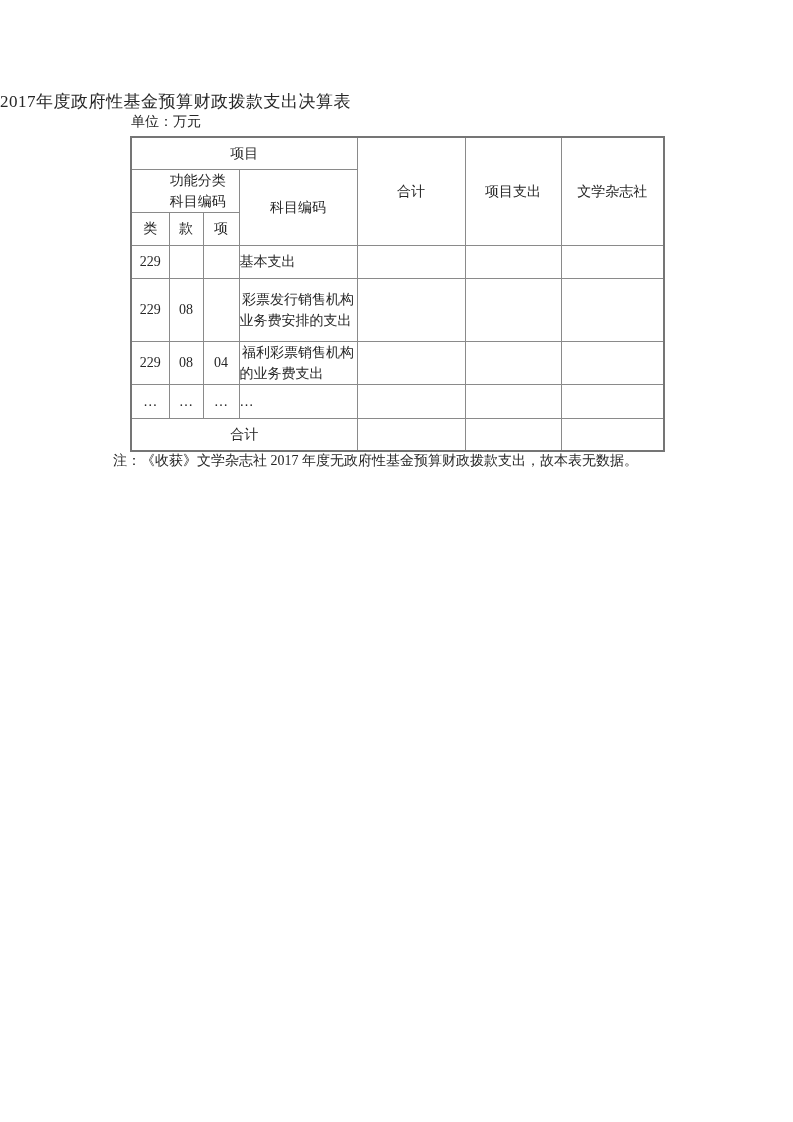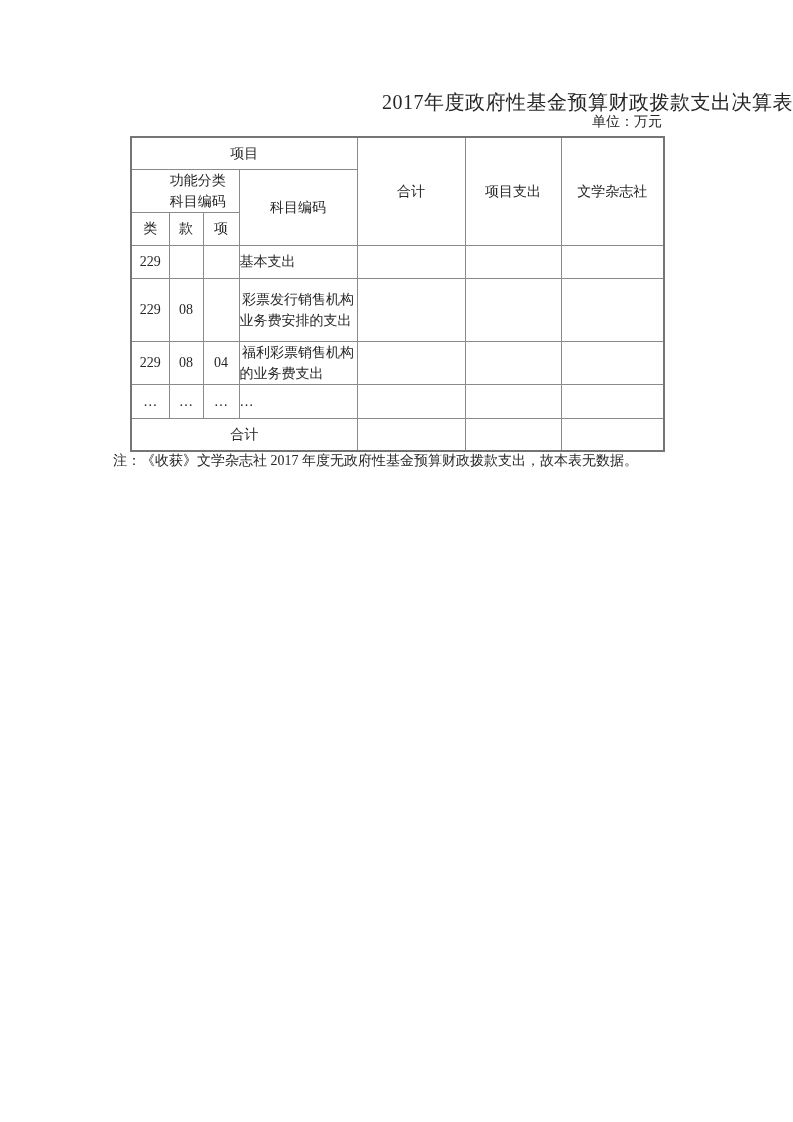--- a/index.html
+++ b/index.html
@@ -13,31 +13,31 @@
     height: 1122px;
     background: #ffffff;
     font-family: "Liberation Serif", "DejaVu Serif", serif;
     color: var(--text, #262626);
   }
   .title {
     position: absolute;
     top: 92px;
     left: 0;
     width: 793px;
-    text-align: right;
-    font-size: 20px;
+    text-align: left;
+    font-size: 17px;
     line-height: 20px;
     letter-spacing: 0.5px;
   }
   .unit {
     position: absolute;
     top: 112px;
     left: 131px;
     width: 531px;
-    text-align: right;
+    text-align: left;
     font-size: 14px;
     line-height: 20px;
   }
   table.report {
     position: absolute;
     left: 130px;
     top: 136px;
     width: 533px;
     border-collapse: collapse;
     table-layout: fixed;

